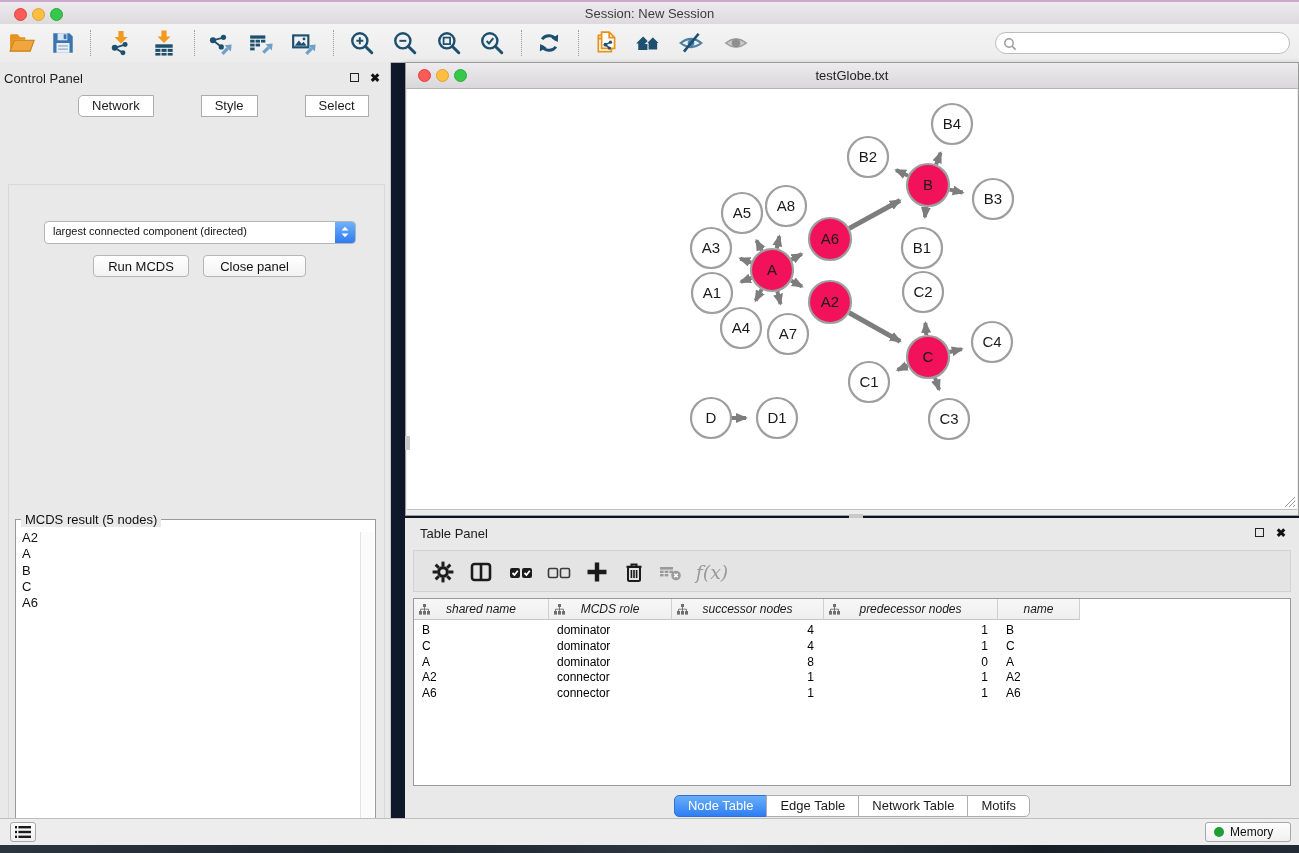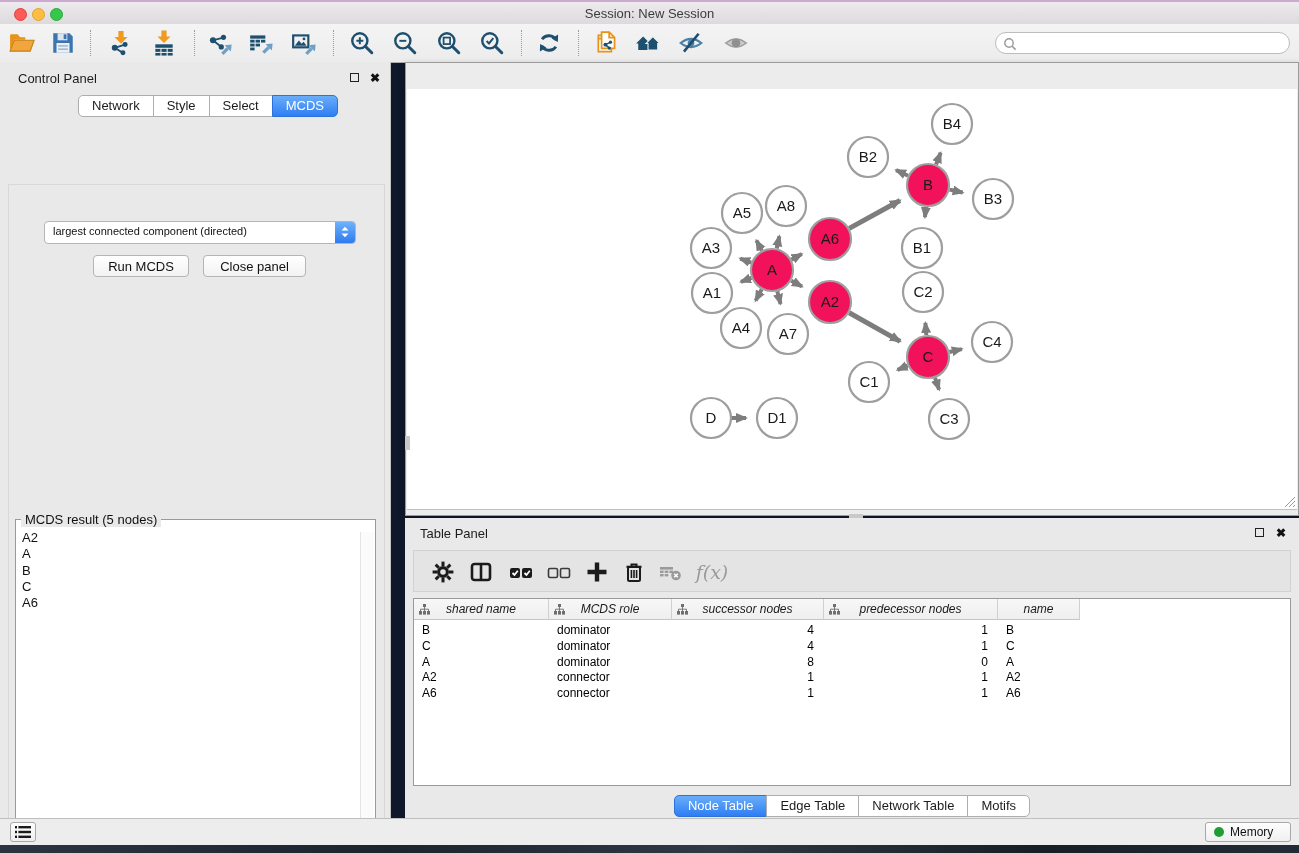--- a/index.html
+++ b/index.html
@@ -20,24 +20,24 @@
   .tb-icon{position:absolute;top:5px;width:28px;height:28px;display:flex;align-items:center;justify-content:center;cursor:default;}
   .tb-sep{position:absolute;top:6px;height:26px;width:0;border-left:1px dotted #9a9a9a;}
   #quick-search{position:absolute;right:9px;top:8px;width:295px;height:22px;background:#fff;
     border:1px solid #BDBDBD;border-radius:11px;box-sizing:border-box;}
   #quick-search svg{position:absolute;left:7px;top:4px;}
   #quick-search input{position:absolute;left:24px;top:1px;width:260px;height:18px;border:none;outline:none;
     font-size:12px;font-family:"Liberation Sans",sans-serif;background:transparent;}
   
   #control-panel{position:absolute;left:0;top:62px;width:391px;height:757px;background:#E9E9E9;
     border-right:1px solid #C4C4C4;box-sizing:border-box;}
-  .panel-title{position:absolute;left:18px;top:9px;font-size:13px;color:#1c1c1c;}
+  .panel-title{position:absolute;left:4px;top:9px;font-size:13px;color:#1c1c1c;}
   .float-ic{position:absolute;width:9px;height:9px;border:1.5px solid #222;box-sizing:border-box;}
   .close-ic{position:absolute;font-size:12px;font-weight:bold;color:#111;line-height:10px;}
-  .seg-tabs{position:absolute;display:flex;}
+  .seg-tabs{position:absolute;display:flex;gap:48px;}
   .seg-tab{height:20px;line-height:20px;padding:0 13px;background:#fff;border:1px solid #ADADAD;
     margin-left:-1px;font-size:13px;color:#1c1c1c;text-align:center;}
   .seg-tab:first-child{border-radius:5px 0 0 5px;margin-left:0;}
   .seg-tab:last-child{border-radius:0 5px 5px 0;}
   .seg-tab.active{background:linear-gradient(#6AAEF9,#2E7EF4);border-color:#2E72D8;color:#fff;}
   #cp-content{position:absolute;left:8px;top:122px;width:375px;height:684px;
     border:1px solid #D8D8D8;background:#E9E9E9;}
   #opt-label{position:absolute;left:0;width:100%;top:18px;text-align:center;font-size:13px;color:#111;}
   #opt-dropdown{position:absolute;left:35px;top:36px;width:312px;height:23px;background:#fff;
     border:1px solid #B5B5B5;border-radius:4px;box-sizing:border-box;}
@@ -302,20 +302,26 @@
             <div class="mcds-item">B</div>
             <div class="mcds-item">C</div>
             <div class="mcds-item">A6</div>
           </div>
         <div id="mcds-scroll"></div>
       </div>
     </div>
   </div>
 
   <div id="net-window">
+    <div id="net-titlebar">
+      <span class="tl red" style="left:12px;top:6px"></span>
+      <span class="tl yel" style="left:30px;top:6px"></span>
+      <span class="tl grn" style="left:48px;top:6px"></span>
+      <span class="win-title">testGlobe.txt</span>
+    </div>
     <div id="net-canvas">
       <svg width="892" height="423">
           <defs>
             <marker id="arw" markerUnits="userSpaceOnUse" markerWidth="14" markerHeight="12" refX="10" refY="5" orient="auto">
               <path d="M0 0 L12 5 L0 10 Z" fill="#7D7D7D"></path>
             </marker>
           </defs>
           <line x1="354.7535784776823" y1="161.53179910759638" x2="349.43813941781127" y2="151.43246489384146" stroke="#7D7D7D" stroke-width="4" marker-end="url(#arw)"></line>
           <line x1="369.7013313337195" y1="159.50819961728223" x2="372.3753967570316" y2="147.2839005392841" stroke="#7D7D7D" stroke-width="4" marker-end="url(#arw)"></line>
           <line x1="344.30480533927783" y1="173.53615930269035" x2="333.1614106582904" y2="169.51723007348176" stroke="#7D7D7D" stroke-width="4" marker-end="url(#arw)"></line>

